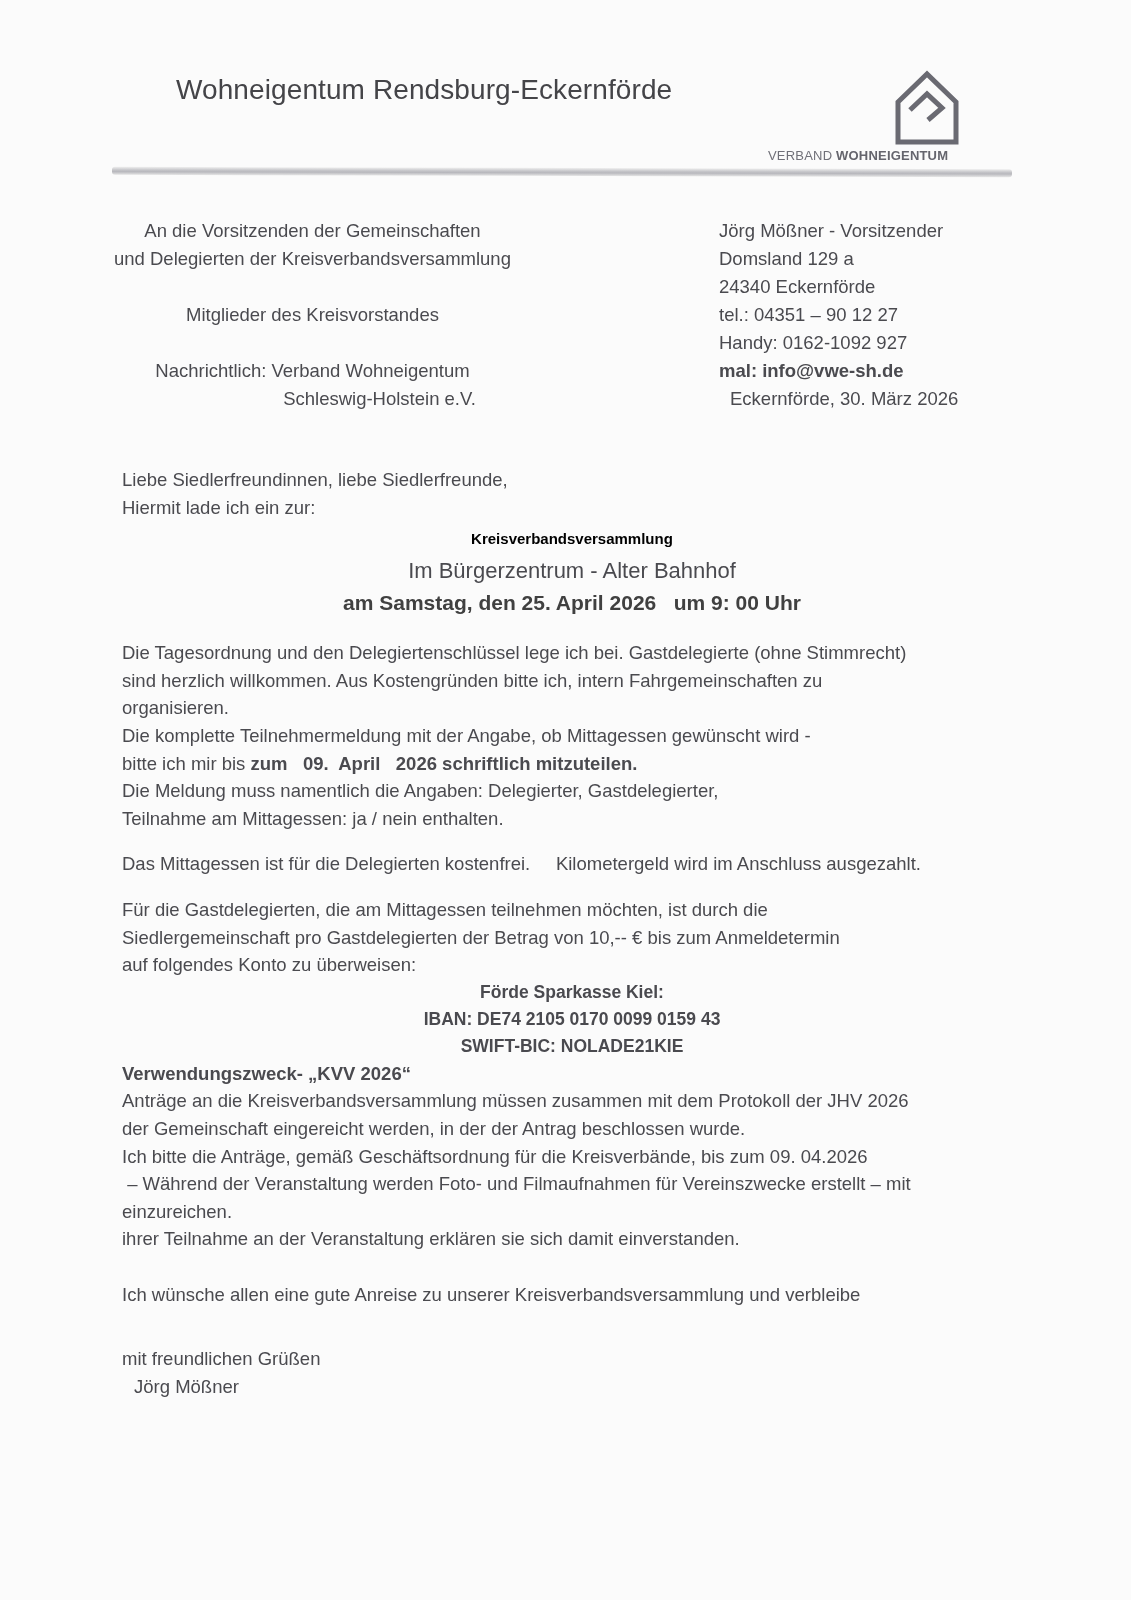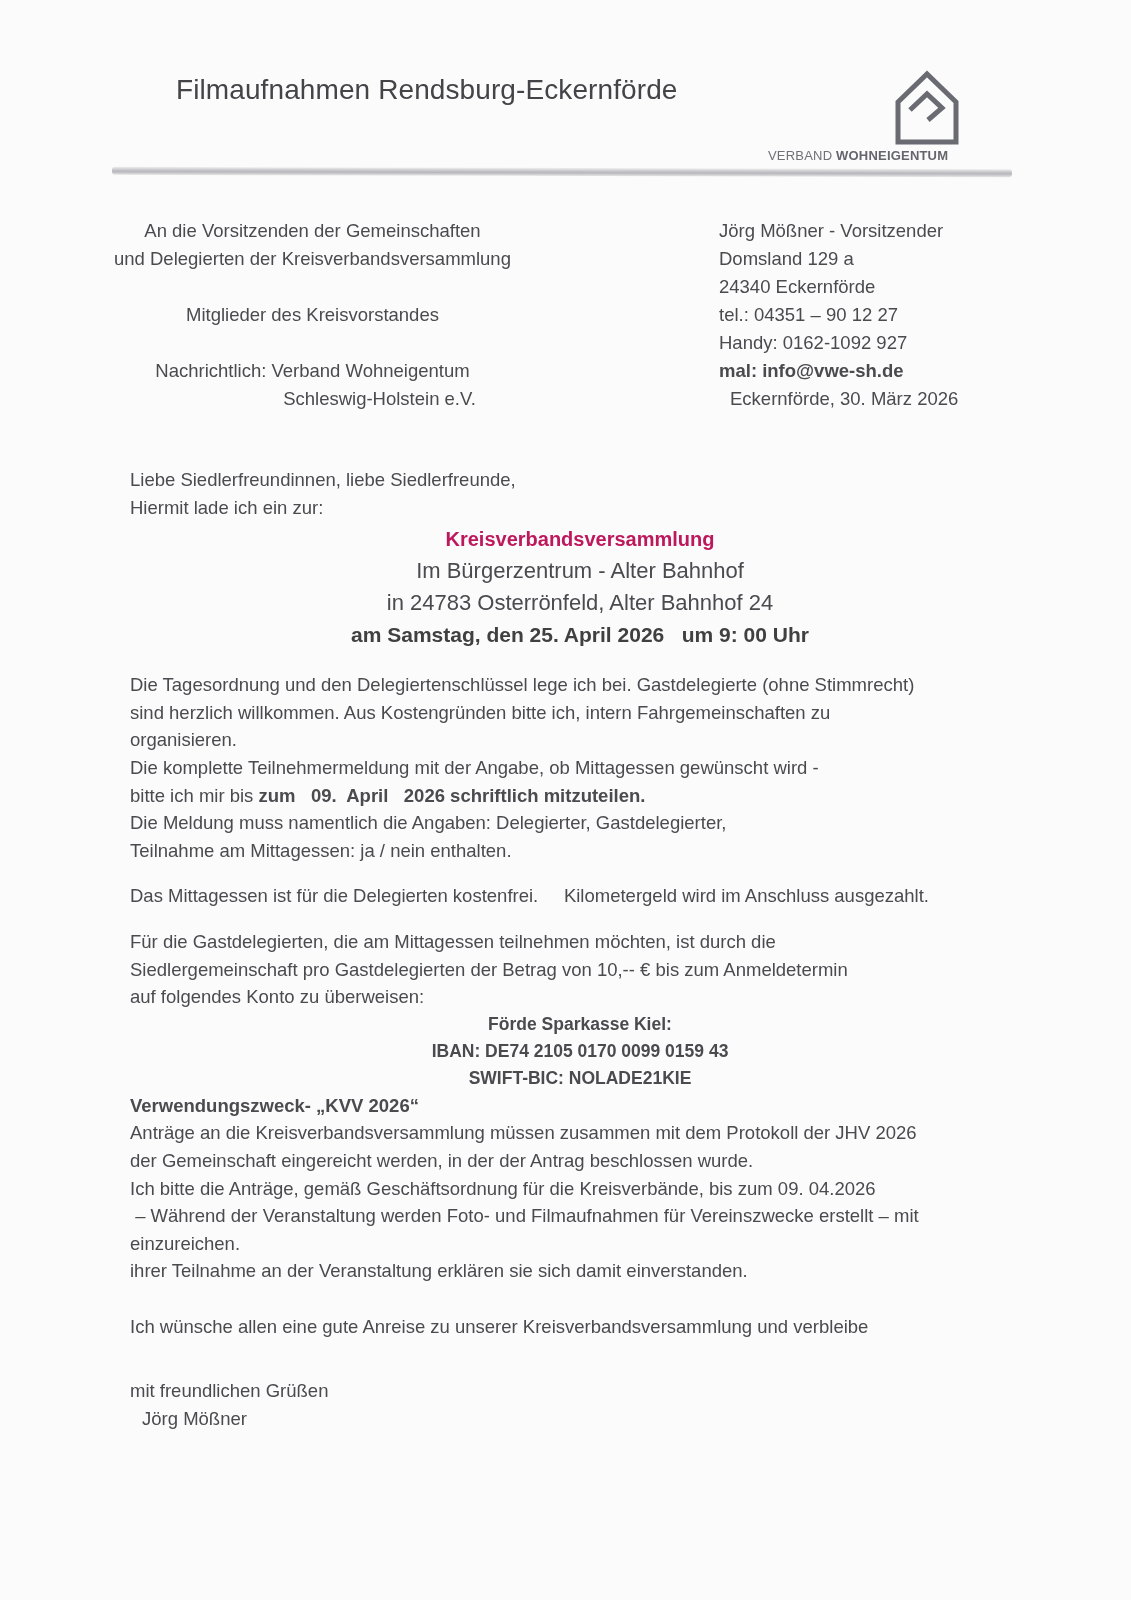--- a/index.html
+++ b/index.html
@@ -31,33 +31,33 @@
     width: 900px; height: 8px;
     background: linear-gradient(to bottom, #eeeeee 0%, #c4c4c8 40%, #b8b8bd 60%, #e6e6e6 100%);
     border-radius: 3px;
     transform: rotate(0.15deg);
   }
   .line { font-size: 18.5px; line-height: 28px; white-space: pre; }
   .left-block { left: 114px; top: 217px; text-align: center; }
   .right-block { left: 719px; top: 217px; }
   .gap { height: 28px; }
   .bold { font-weight: bold; }
-  .body-block { left: 130px; top: 466px; width: 900px; }
+  .body-block { left: 122px; top: 466px; width: 900px; }
   .center { text-align: center; width: 900px; }
-  .event-title { font-size: 20px; font-weight: bold; line-height: 32px; color: #be185d; }
+  .event-title { font-size: 15px; font-weight: bold; line-height: 32px; color: #000000; }
   .event-line { font-size: 22px; line-height: 32px; color: #4a4a4f; }
   .event-date { font-size: 21px; font-weight: bold; line-height: 32px; color: #404040; }
   .para { font-size: 18.5px; line-height: 27.6px; }
   .bank { font-size: 17.5px; font-weight: bold; line-height: 27px; }
   .indent { padding-left: 12px; }
 </style>
 </head>
 <body>
 
-<div class="abs title">Filmaufnahmen Rendsburg-Eckernförde</div>
+<div class="abs title">Wohneigentum Rendsburg-Eckernförde</div>
 
 <div class="abs logo">
   <svg width="70" height="78" viewBox="0 0 70 78">
     <path d="M6 74 V34 L35 6 L64 34 V74 Z" fill="none" stroke="#6a6a72" stroke-width="5" stroke-linejoin="miter"></path>
     <path d="M18 42 L35 26 L50 40 L36 52" fill="none" stroke="#6a6a72" stroke-width="5" stroke-linejoin="miter"></path>
   </svg>
 </div>
 <div class="abs logo-text"><span>VERBAND </span><b>WOHNEIGENTUM</b></div>
 <div class="abs rule"></div>
 
@@ -80,21 +80,20 @@
   <div class="line bold">mal: info@vwe-sh.de</div>
   <div class="line" style="padding-left:11px">Eckernförde, 30. März 2026</div>
 </div>
 
 <div class="abs body-block">
   <div class="para">Liebe Siedlerfreundinnen, liebe Siedlerfreunde,</div>
   <div class="para">Hiermit lade ich ein zur:</div>
 
   <div class="center event-title" style="margin-top:2px">Kreisverbandsversammlung</div>
   <div class="center event-line">Im Bürgerzentrum - Alter Bahnhof</div>
-  <div class="center event-line">in 24783 Osterrönfeld, Alter Bahnhof 24</div>
   <div class="center event-date" style="white-space:pre">am Samstag, den 25. April 2026   um 9: 00 Uhr</div>
 
   <div style="height:20px"></div>
   <div class="para">Die Tagesordnung und den Delegiertenschlüssel lege ich bei. Gastdelegierte (ohne Stimmrecht)</div>
   <div class="para">sind herzlich willkommen. Aus Kostengründen bitte ich, intern Fahrgemeinschaften zu</div>
   <div class="para">organisieren.</div>
   <div class="para">Die komplette Teilnehmermeldung mit der Angabe, ob Mittagessen gewünscht wird -</div>
   <div class="para" style="white-space:pre"><span>bitte ich mir bis </span><b>zum   09.  April   2026 schriftlich mitzuteilen.</b></div>
   <div class="para">Die Meldung muss namentlich die Angaben: Delegierter, Gastdelegierter,</div>
   <div class="para">Teilnahme am Mittagessen: ja / nein enthalten.</div>

